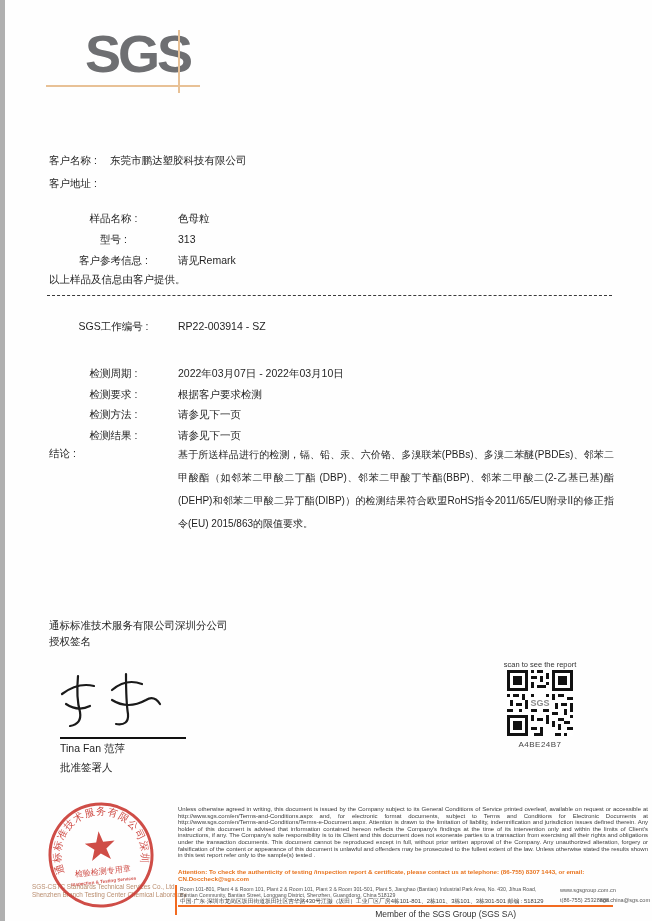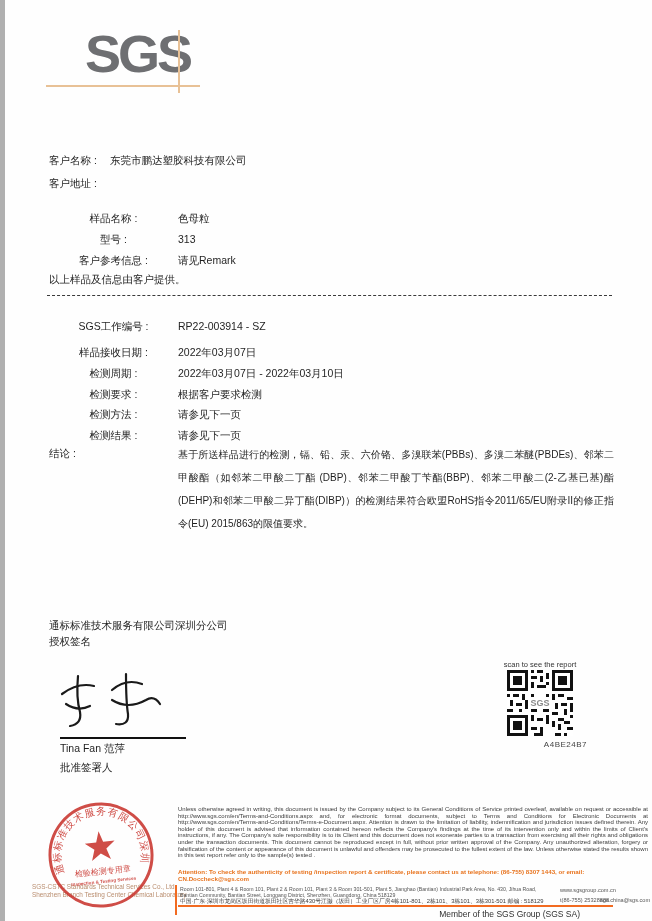--- a/index.html
+++ b/index.html
@@ -29,34 +29,34 @@
   
   .sig-company{position:absolute;left:49px;top:619px;font-size:10.5px;}
   .sig-auth{position:absolute;left:49px;top:635px;font-size:10.5px;}
   .sig-svg{position:absolute;left:56px;top:668px;}
   .sig-line{position:absolute;left:60px;top:737px;width:126px;height:1.5px;background:#111;}
   .sig-name{position:absolute;left:60px;top:742px;font-size:10.5px;}
   .sig-role{position:absolute;left:60px;top:761px;font-size:10.5px;}
   
   .qr-caption{position:absolute;left:493px;top:660px;width:94px;text-align:center;font-size:7.5px;color:#333;}
   .qr-box{position:absolute;left:507px;top:670px;}
-  .qr-text{position:absolute;left:493px;top:740px;width:94px;text-align:right;font-size:8px;color:#444;letter-spacing:.5px;}
+  .qr-text{position:absolute;left:493px;top:740px;width:94px;text-align:center;font-size:8px;color:#444;letter-spacing:.5px;}
   
   .disclaimer{position:absolute;left:178px;top:806px;width:470px;font-size:6px;line-height:6.6px;
     text-align:justify;color:#3c3c3c;}
   .attention{position:absolute;left:178px;top:869px;width:470px;font-size:6.2px;line-height:6.8px;
     font-weight:bold;color:#e8731d;}
   .addr-en{position:absolute;left:180px;top:887px;width:375px;font-size:5.2px;color:#555;line-height:5.6px;}
   .addr-cn{position:absolute;left:180px;top:897px;width:375px;font-size:5.8px;color:#3c3c3c;}
   .site{position:absolute;left:560px;top:887px;font-size:5.6px;color:#555;}
   .phone{position:absolute;left:560px;top:897px;font-size:5.6px;color:#555;}
   .email2{position:absolute;left:600px;top:897px;font-size:5.6px;color:#555;}
   .o-vbar{position:absolute;left:175px;top:885px;width:2px;height:30px;background:#f26b21;}
   .o-hline{position:absolute;left:178px;top:905px;width:435px;height:2px;background:#f26b21;}
-  .member{position:absolute;left:0;top:909px;width:580px;text-align:right;font-size:8.5px;color:#2f2f2f;}
+  .member{position:absolute;left:0;top:909px;width:516px;text-align:right;font-size:8.5px;color:#2f2f2f;}
   .co-lines{position:absolute;left:32px;top:883px;width:160px;font-size:6.4px;line-height:8px;color:#b98d6e;}
   .stamp{position:absolute;left:46px;top:800px;opacity:.88;transform:rotate(-6deg);}
 </style>
 </head>
 <body>
 
 <div class="page">
   <div class="edge-strip"></div>
 
   <div class="sgs-logo">SGS</div>
@@ -86,24 +86,20 @@
   </div>
   <div class="row" style="top:273px">
     <span>以上样品及信息由客户提供。</span>
   </div>
 
   <div class="dashed"></div>
 
   <div class="row" style="top:320px">
     <span class="lbl-w">SGS工作编号 :</span>
     <span>RP22-003914 - SZ</span>
-  </div>
-  <div class="row" style="top:346px">
-    <span class="lbl-w">样品接收日期 :</span>
-    <span>2022年03月07日</span>
   </div>
   <div class="row" style="top:367px">
     <span class="lbl-w">检测周期 :</span>
     <span>2022年03月07日 - 2022年03月10日</span>
   </div>
   <div class="row" style="top:388px">
     <span class="lbl-w">检测要求 :</span>
     <span>根据客户要求检测</span>
   </div>
   <div class="row" style="top:408px">

